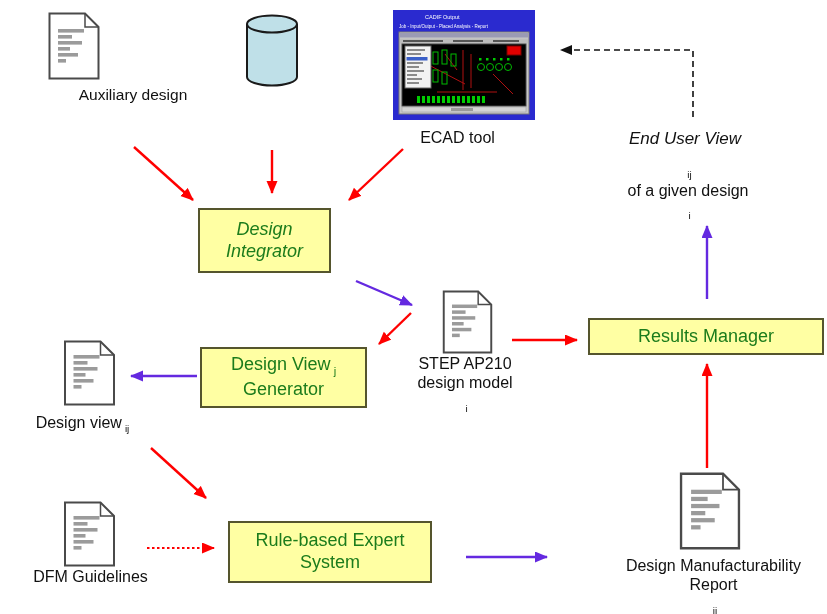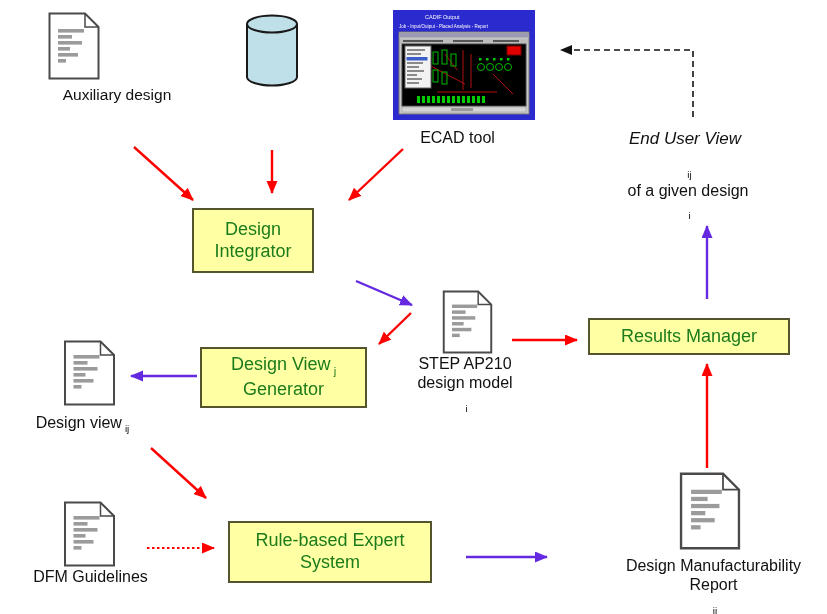--- a/index.html
+++ b/index.html
@@ -59,21 +59,21 @@
       <g fill="#9b9b9b">
         <rect x="10" y="17" width="26" height="3.6"></rect>
           <rect x="10" y="23" width="14" height="3.6"></rect>
         <rect x="10" y="29" width="24" height="3.6"></rect>
           <rect x="10" y="35" width="12" height="3.6"></rect>
         <rect x="10" y="41" width="20" height="3.6"></rect>
           <rect x="10" y="47" width="8" height="3.6"></rect>
       </g>
     </svg>
   </div>
-  <div class="node lbl center-block" style="left:0px;top:86px;width:148px;padding-left:43px;">
+  <div class="node lbl center-block" style="left:16px;top:86px;width:148px;padding-left:43px;">
     <span>Auxiliary design</span>
   </div>
 
   <div class="node" style="left:245px;top:14px;">
     <svg width="54" height="74" viewBox="0 0 54 74">
       <path d="M2 10 V63 A25 8.5 0 0 0 52 63 V10" fill="#bfe0e8" stroke="#1a1a1a" stroke-width="2"></path>
       <ellipse cx="27" cy="10" rx="25" ry="8.5" fill="#bfe0e8" stroke="#1a1a1a" stroke-width="2"></ellipse>
     </svg>
   </div>
 
@@ -153,35 +153,35 @@
   </div>
 
   <div class="node lbl italic" style="left:600px;top:129px;width:170px;">
     <span>End User View</span>
   </div>
   <div class="node lbl lbl16 center-block" style="left:556px;top:159px;width:264px;">
     <span><sub>ij</sub></span>
     <span><span>of a given design</span><sub>i</sub></span>
   </div>
 
-  <div class="node ybox center-block" style="left:192px;top:208px;width:122px;height:65px;">
+  <div class="node ybox center-block" style="left:198px;top:208px;width:133px;height:65px;font-style:italic;">
     <div>
       <span style="display:block;">Design</span>
       <span style="display:block;">Integrator</span>
     </div>
   </div>
 
   <div class="node ybox" style="left:200px;top:347px;width:167px;height:61px;">
     <div>
       <span style="display:block;"><span>Design View</span><sub>j</sub></span>
       <span style="display:block;">Generator</span>
     </div>
   </div>
 
-  <div class="node ybox" style="left:588px;top:318px;width:202px;height:37px;">
+  <div class="node ybox" style="left:588px;top:318px;width:236px;height:37px;">
     <span>Results Manager</span>
   </div>
 
   <div class="node ybox" style="left:228px;top:521px;width:204px;height:62px;">
     <div>
       <span style="display:block;">Rule-based Expert</span>
       <span style="display:block;">System</span>
     </div>
   </div>
 

